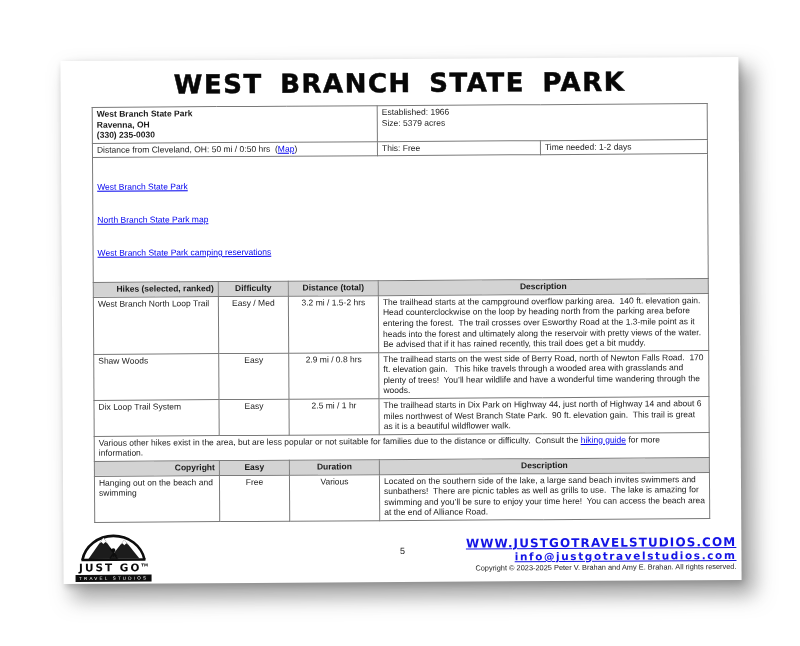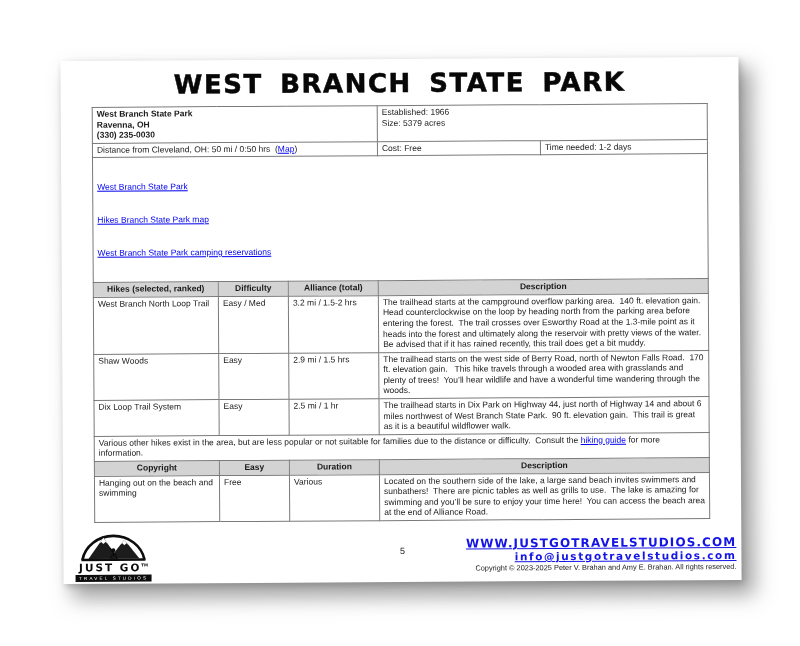--- a/index.html
+++ b/index.html
@@ -7,23 +7,23 @@
   .page{position:absolute;left:62px;top:59px;width:678px;height:523px;background:#fff;
     transform:rotate(-0.35deg);
     box-shadow:11px 13px 20px 2px rgba(90,90,90,0.55), 2px 3px 6px rgba(0,0,0,0.22);}
   .title{margin:9px 0 7px;text-align:center;font-family:"DejaVu Sans",sans-serif;
     font-weight:bold;font-size:26px;letter-spacing:1.5px;word-spacing:7px;color:#070707;
     -webkit-text-stroke:0.5px #070707;}
   table.grid{border-collapse:collapse;table-layout:fixed;width:615px;margin:0 auto;}
   table.grid td,table.grid th{border:1px solid #7a7a7a;padding:1px 4px 2px;vertical-align:top;
     font-size:8.5px;line-height:10.6px;color:#1a1a1a;white-space:pre-wrap;overflow:hidden;}
   th{background:#d3d3d3;font-weight:bold;text-align:center;}
-  th.left{text-align:center;}
+  th.left{text-align:right;}
   .b{font-weight:bold;}
-  .c{}
+  .c{text-align:center;}
   a.doclink{color:#0000ee;text-decoration:underline;cursor:pointer;}
   .linkstack div{line-height:12px;}
   
   .logo{position:absolute;left:12px;top:466px;width:76px;text-align:center;}
   .logo-name{font-family:"DejaVu Sans",sans-serif;font-weight:bold;font-size:10.5px;
     letter-spacing:2px;margin-top:-9px;color:#0a0a0a;position:relative;line-height:11px;}
   .logo-name sup{font-size:4px;letter-spacing:0;vertical-align:super;}
   .logo-bar{background:#0d0d0d;color:#fff;font-size:4.5px;letter-spacing:2.2px;
     padding:1.5px 0 1px;line-height:5px;margin-top:1px;}
   .pagenum{position:absolute;left:0;top:487px;width:100%;text-align:center;font-size:9px;color:#222;}
@@ -51,49 +51,49 @@
       </colgroup>
 
     <tbody>
         <tr>
       <td colspan="3" class="b"><div>West Branch State Park</div><div>Ravenna, OH</div><div>(330) 235-0030</div></td>
       <td colspan="2"><div>Established: 1966</div><div>Size: 5379 acres</div></td>
     </tr>
 
     <tr>
       <td colspan="3"><span>Distance from Cleveland, OH: 50 mi / 0:50 hrs  (</span><a class="doclink">Map</a><span>)</span></td>
-      <td>Cost: Free</td>
+      <td>This: Free</td>
       <td>Time needed: 1-2 days</td>
     </tr>
 
     <tr>
       <td colspan="5" class="linkstack">
         <div><a class="doclink">West Branch State Park</a></div>
-        <div><a class="doclink">Hikes Branch State Park map</a></div>
+        <div><a class="doclink">North Branch State Park map</a></div>
         <div><a class="doclink">West Branch State Park camping reservations</a></div>
       </td>
     </tr>
 
     <tr>
       <th class="left">Hikes (selected, ranked)</th>
       <th>Difficulty</th>
-      <th>Alliance (total)</th>
+      <th>Distance (total)</th>
       <th colspan="2">Description</th>
     </tr>
 
     <tr>
       <td>West Branch North Loop Trail</td>
       <td class="c">Easy / Med</td>
       <td class="c">3.2 mi / 1.5-2 hrs</td>
       <td colspan="2">The trailhead starts at the campground overflow parking area.  140 ft. elevation gain.  Head counterclockwise on the loop by heading north from the parking area before entering the forest.  The trail crosses over Esworthy Road at the 1.3-mile point as it heads into the forest and ultimately along the reservoir with pretty views of the water.  Be advised that if it has rained recently, this trail does get a bit muddy.</td>
     </tr>
     <tr>
       <td>Shaw Woods</td>
       <td class="c">Easy</td>
-      <td class="c">2.9 mi / 1.5 hrs</td>
+      <td class="c">2.9 mi / 0.8 hrs</td>
       <td colspan="2">The trailhead starts on the west side of Berry Road, north of Newton Falls Road.  170 ft. elevation gain.   This hike travels through a wooded area with grasslands and plenty of trees!  You’ll hear wildlife and have a wonderful time wandering through the woods.</td>
     </tr>
     <tr>
       <td>Dix Loop Trail System</td>
       <td class="c">Easy</td>
       <td class="c">2.5 mi / 1 hr</td>
       <td colspan="2">The trailhead starts in Dix Park on Highway 44, just north of Highway 14 and about 6 miles northwest of West Branch State Park.  90 ft. elevation gain.  This trail is great as it is a beautiful wildflower walk.</td>
     </tr>
 
     <tr>

